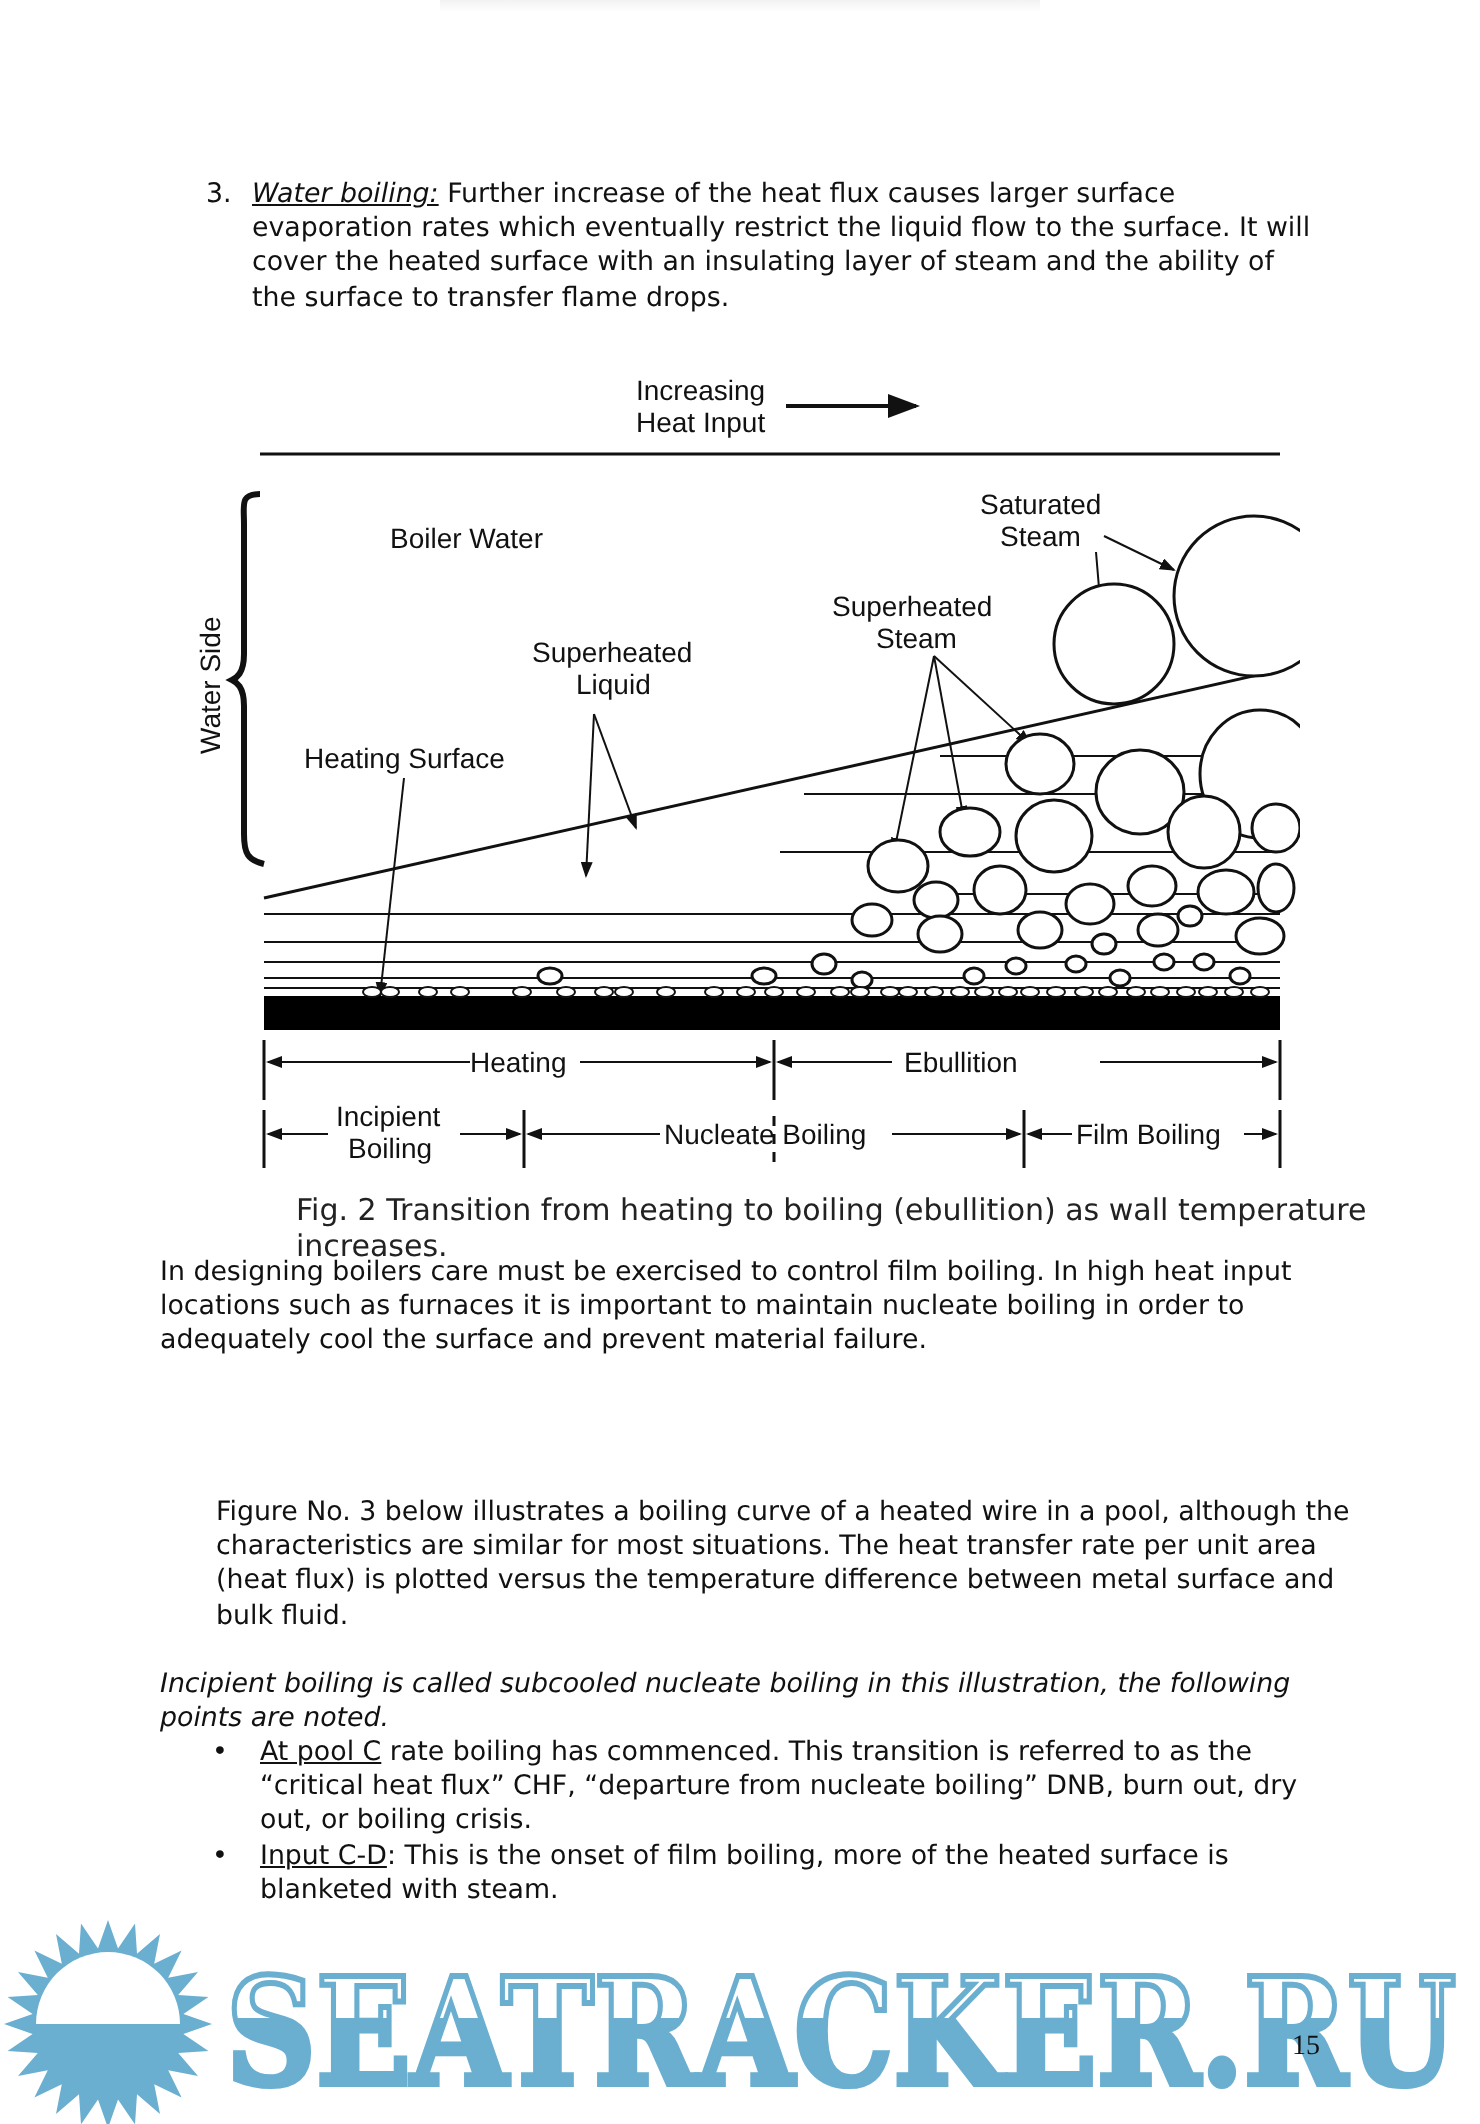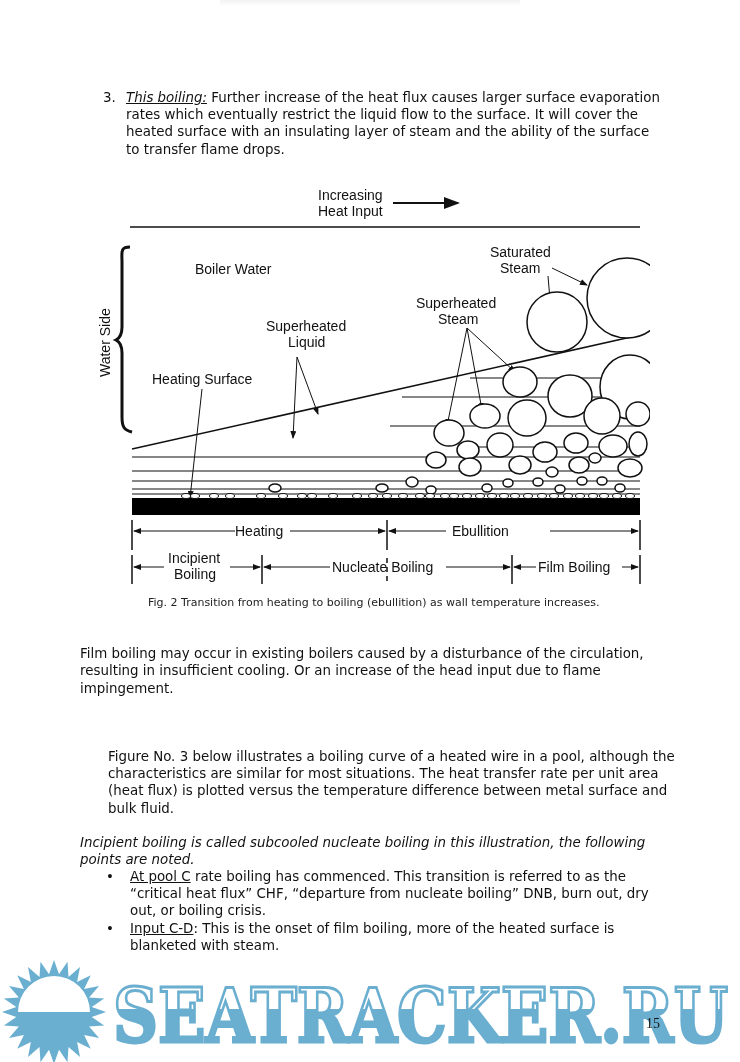--- a/index.html
+++ b/index.html
@@ -8,41 +8,41 @@
   .topshade { position:absolute; left:220px; top:0; width:300px; height:6px;
               background:linear-gradient(#f2f2f2,#fff); }
   .para { position:absolute; font-size:13.4px; line-height:17.2px; color:#111; margin:0; }
   .item3 { left:103px; top:89px; width:560px; }
   .item3 .num { position:absolute; left:0; top:0; }
   .item3 .body { margin-left:23px; display:block; }
   .u { text-decoration:underline; }
   .it { font-style:italic; }
   svg.fig { position:absolute; left:90px; top:182px; }
   .fig text { font-family:"Liberation Sans", sans-serif; font-size:14px; fill:#111; }
-  .caption { position:absolute; left:148px; top:596px; font-size:11px; color:#222;
+  .caption { position:absolute; left:148px; top:596px; font-size:15px; color:#222;
              font-family:"DejaVu Sans", sans-serif; }
   .p1 { left:80px; top:628px; width:590px; }
   .p2 { left:80px; top:748px; width:590px;margin-left:28px; }
   .p3 { left:80px; top:834px; width:590px;font-style:italic; }
   ul.bul { position:absolute; left:80px; top:868px; width:590px; margin:0; padding:0; list-style:none;
            font-size:13.4px; line-height:17.2px; }
   ul.bul li { position:relative; padding-left:50px; }
   ul.bul li .dot { position:absolute; left:26px; top:0; }
   .wm { position:absolute; left:0; top:955px; }
   .pagenum { position:absolute; left:646px; top:1016px; font-family:"Liberation Serif", serif;
              font-size:14px; color:#111; }
 </style>
 </head>
 <body>
 
 <div class="topshade"></div>
 
 <p class="para item3">
   <span class="num">3.</span>
-  <span class="body"><span class="u it">This boiling:</span><span> Further increase of the heat flux causes larger surface evaporation rates which eventually restrict the liquid flow to the surface. It will cover the heated surface with an insulating layer of steam and the ability of the surface to transfer flame drops.</span></span>
+  <span class="body"><span class="u it">Water boiling:</span><span> Further increase of the heat flux causes larger surface evaporation rates which eventually restrict the liquid flow to the surface. It will cover the heated surface with an insulating layer of steam and the ability of the surface to transfer flame drops.</span></span>
 </p>
 
 <svg class="fig" width="560" height="410" viewBox="0 0 560 410">
   <defs>
     <marker id="ah" markerWidth="8" markerHeight="6" refX="7" refY="3" orient="auto">
       <path d="M0,0 L8,3 L0,6 Z" fill="#111"></path>
     </marker>
   </defs>
 
   <text x="228" y="18">Increasing</text>
@@ -185,22 +185,21 @@
   <text x="362" y="354">Ebullition</text>
   <text x="78" y="381">Incipient</text>
   <text x="84" y="397">Boiling</text>
   <text x="242" y="390">Nucleate Boiling</text>
   <text x="448" y="390">Film Boiling</text>
 </svg>
 
 <div class="caption">Fig. 2 Transition from heating to boiling (ebullition) as wall temperature increases.</div>
 
 <p class="para p1">
-  <br>
-  <span>Film boiling may occur in existing boilers caused by a disturbance of the circulation, resulting in insufficient cooling.  Or an increase of the head input due to flame impingement.</span>
+  <span>In designing boilers care must be exercised to control film boiling.  In high heat input locations such as furnaces it is important to maintain nucleate boiling in order to adequately cool the surface and prevent material failure.</span><br>
 </p>
 
 <p class="para p2">Figure No. 3 below illustrates a boiling curve of a heated wire in a pool, although the characteristics are similar for most situations.  The heat transfer rate per unit area (heat flux) is plotted versus the temperature difference between metal surface and bulk fluid.</p>
 
 <p class="para p3">Incipient boiling is called subcooled nucleate boiling in this illustration, the following points are noted.</p>
 
 <ul class="bul">
   <li>
     <span class="dot">•</span>
     <span class="u">At pool C</span><span> rate boiling has commenced.  This transition is referred to as the “critical heat flux” CHF, “departure from nucleate boiling” DNB, burn out, dry out, or boiling crisis.</span>

